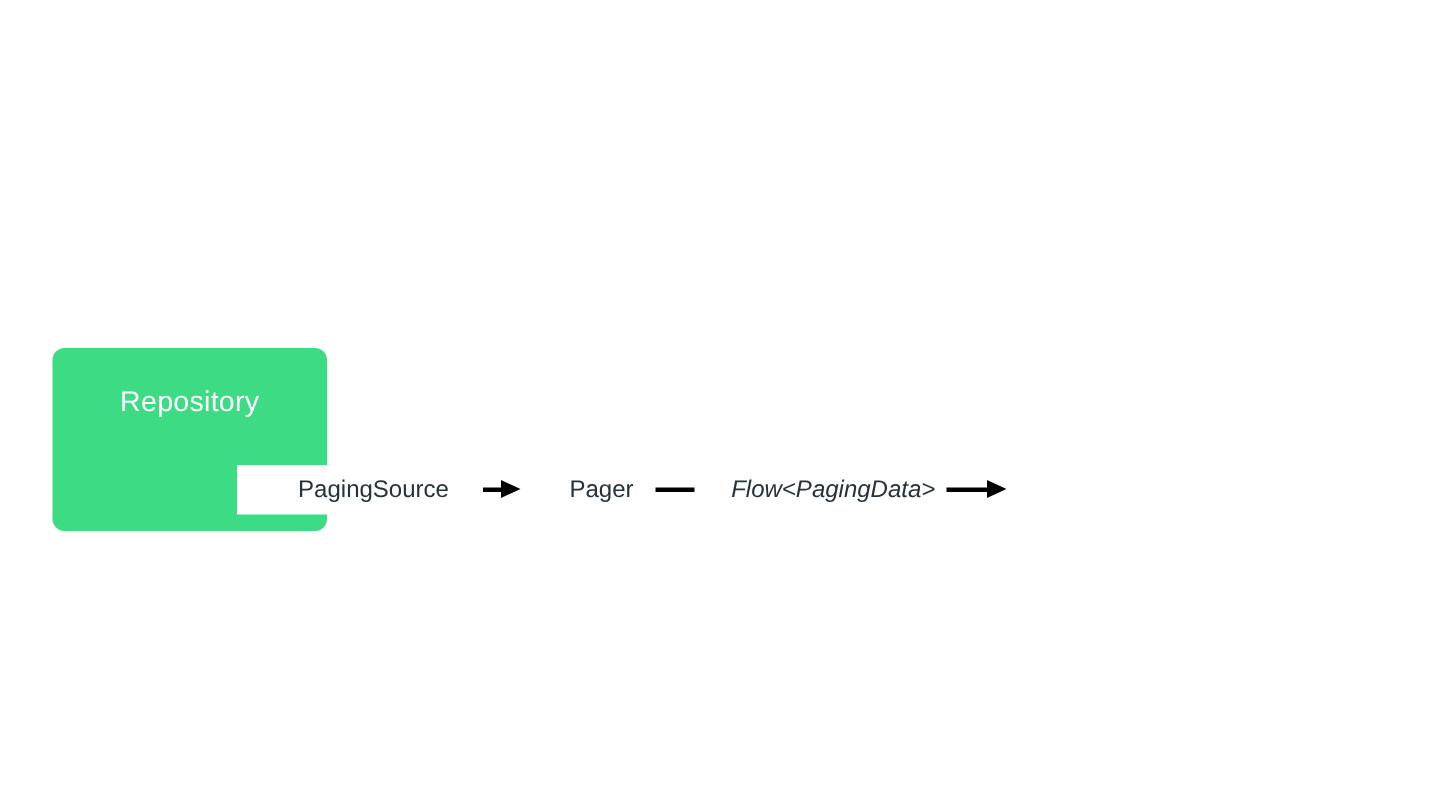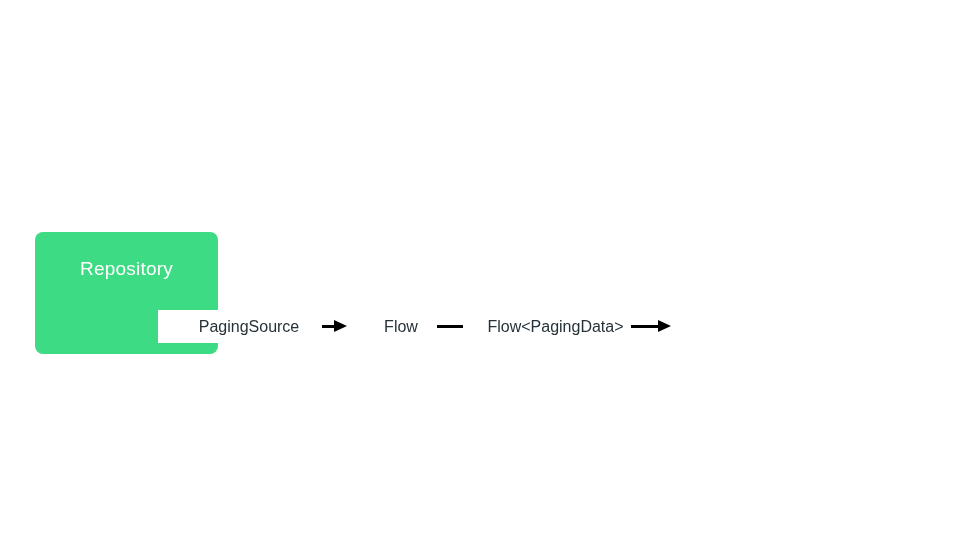--- a/index.html
+++ b/index.html
@@ -49,21 +49,21 @@
     font-size: 16px;
     display: flex;
     align-items: center;
     justify-content: center;
     white-space: nowrap;
     box-sizing: border-box;
     padding-left: 18px;
   }
   .node-paging-source       { left: 158px; width: 164px; }
   .node-pager               { left: 347px; width: 90px;  }
-  .node-flow-paging-data    { left: 463px; width: 167px; }
+  .node-flow-paging-data    { left: 463px; width: 167px; font-style: italic; }
   .node-paging-data-adapter { left: 672px; width: 151px; }
 
   
   .stem {
     position: absolute;
     top: 293px;
     height: 3px;
     background: var(--connector-color, #000000);
   }
   .arrow-head {
@@ -84,21 +84,21 @@
 </head>
 <body>
 
 <div class="stage" style="--bg-color: #ffffff; --block-color: #3ddc84; --block-title-color: #ffffff; --node-bg: #ffffff; --node-text-color: #263238; --connector-color: #000000;">
 
   <div class="block block-repository">
     <span class="block-title">Repository</span>
   </div>
 
   <div class="node node-paging-source">PagingSource</div>
-  <div class="node node-pager">Flow</div>
+  <div class="node node-pager">Pager</div>
   <div class="node node-flow-paging-data">Flow&lt;PagingData&gt;</div>
 
   <div class="stem stem-1"></div>
   <div class="arrow-head head-1"></div>
 
   <div class="stem stem-2"></div>
 
   <div class="stem stem-3"></div>
   <div class="arrow-head head-3"></div>
 

